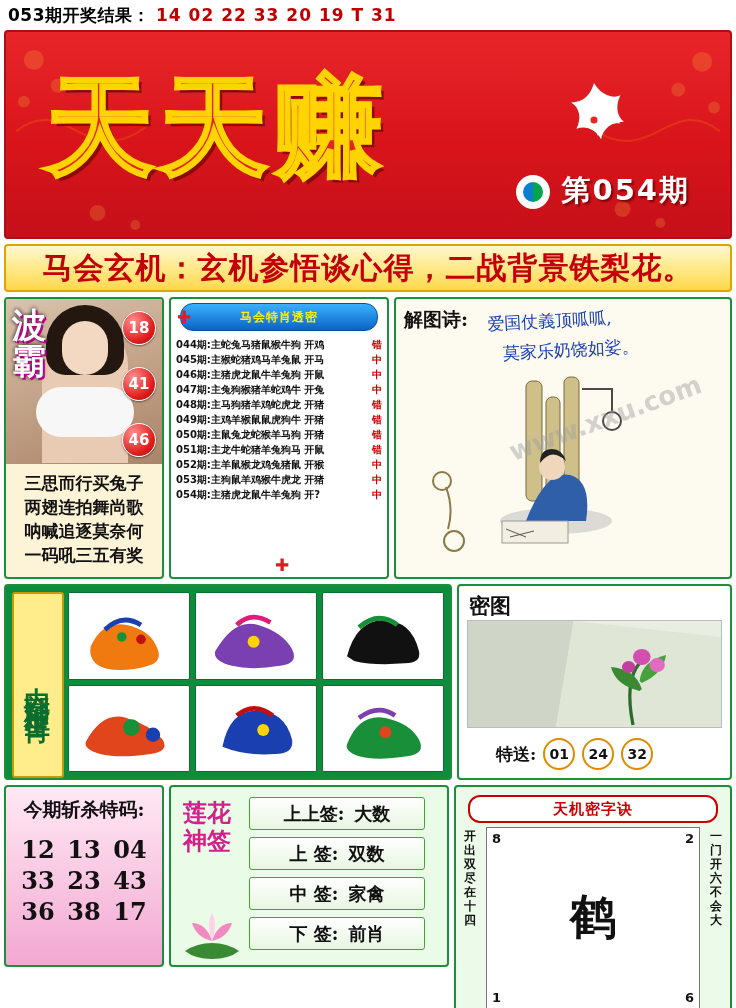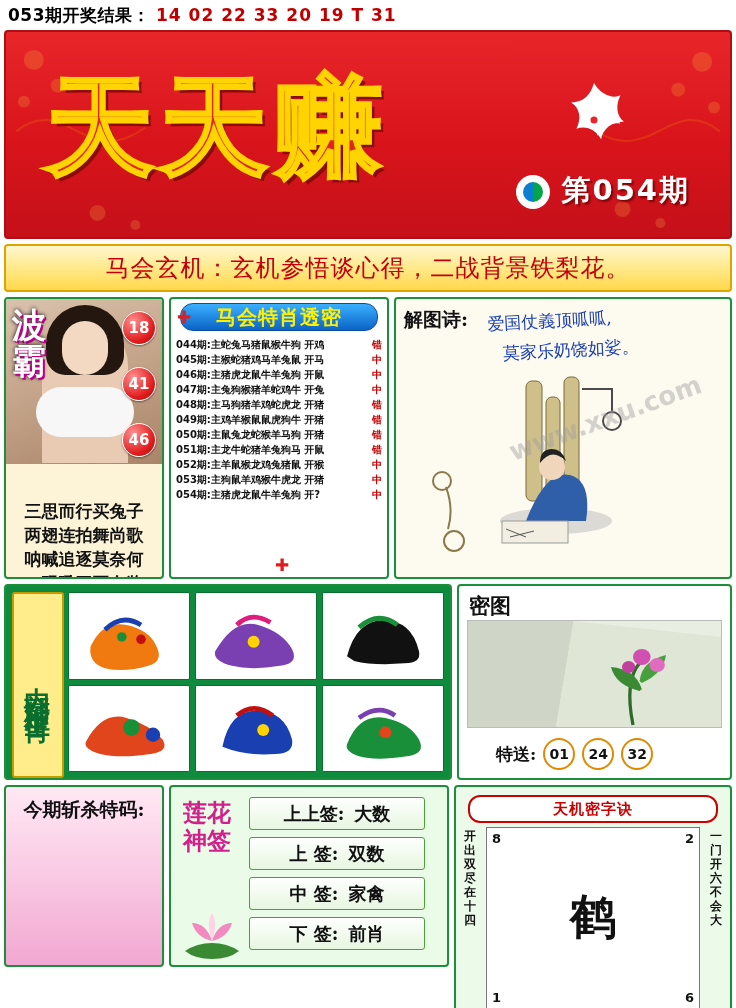--- a/index.html
+++ b/index.html
@@ -25,47 +25,47 @@
           text-shadow:2px 2px 2px #7d0606;}
   .banner .bauhinia{position:absolute;right:92px;top:44px;width:88px;height:88px;}
   .banner .tvb{position:absolute;right:180px;bottom:28px;width:34px;height:34px;border-radius:50%;background:#fff;}
   .banner .tvb:after{content:"";position:absolute;left:7px;top:7px;width:20px;height:20px;border-radius:50%;
           background:conic-gradient(#00a44b 0 50%, #0b7fd0 0 100%);}
 
   
   .slogan{margin:5px 4px 0;height:44px;border:2px solid #e0a400;border-radius:4px;
           background:linear-gradient(180deg,#fff7cf 0%,#ffe98a 50%,#ffd84b 100%);
           display:flex;align-items:center;justify-content:center;}
-  .slogan span{font-size:24px;font-weight:normal;color:#c3000a;letter-spacing:1px;font-family:"DejaVu Serif","Liberation Serif",serif;}
+  .slogan span{font-size:30px;font-weight:bold;color:#c3000a;letter-spacing:1px;font-family:"DejaVu Serif","Liberation Serif",serif;}
 
   
   .row{display:flex;margin:5px 4px 0;gap:5px;}
 
   
   .girlbox{width:160px;height:282px;border:2px solid #1b8f3a;border-radius:4px;background:#fdf3d6;position:relative;overflow:hidden;box-sizing:border-box;}
   .girl-photo{position:absolute;left:0;top:0;width:156px;height:165px;
      background:linear-gradient(160deg,#d9c3ae 0%,#c8a98f 40%,#a98468 100%);}
   .girl-photo .body{position:absolute;left:36px;top:24px;width:86px;height:140px;border-radius:42px 42px 0 0;background:#e9cbb4;}
   .girl-photo .hair{position:absolute;left:40px;top:6px;width:78px;height:70px;border-radius:40px 40px 20px 20px;background:#23170f;}
   .girl-photo .face{position:absolute;left:56px;top:22px;width:46px;height:54px;border-radius:24px;background:#f3d8c2;}
   .girl-photo .top{position:absolute;left:30px;top:88px;width:98px;height:50px;border-radius:26px;background:#f7f7f7;}
   .bobachar{position:absolute;left:6px;top:8px;font-size:34px;font-weight:bold;color:#fff;line-height:36px;
      font-family:"DejaVu Serif","Liberation Serif",serif;text-shadow:2px 2px 0 #b8008a,0 0 4px #000;}
   .ballcol{position:absolute;right:6px;top:12px;display:flex;flex-direction:column;gap:22px;align-items:center;}
   .ball{width:32px;height:32px;border-radius:50%;display:flex;align-items:center;justify-content:center;
      font-size:15px;font-weight:bold;color:#fff;background:radial-gradient(circle at 32% 28%,#ff8f8f,#e01c1c 65%,#a30f0f);
      border:1px solid #fff;box-shadow:0 1px 2px rgba(0,0,0,.45);}
   .poem{position:absolute;left:0;right:0;top:172px;text-align:center;color:#111;font-size:17px;line-height:24px;font-weight:bold;
-     font-family:"DejaVu Serif","Liberation Serif",serif;margin-top:28px;}
+     font-family:"DejaVu Serif","Liberation Serif",serif;}
 
   
   .listbox{width:220px;height:282px;border:2px solid #1b8f3a;border-radius:4px;background:#fff;position:relative;box-sizing:border-box;}
   .listhdr{margin:4px auto 2px;width:196px;height:26px;border-radius:13px;background:linear-gradient(180deg,#3ab0ff,#0b63c6);
      border:1px solid #0a4e9c;display:flex;align-items:center;justify-content:center;}
-  .listhdr span{color:#fff000;font-size:20px;font-weight:bold;letter-spacing:1px;}
+  .listhdr span{color:#fff000;font-size:12px;font-weight:bold;letter-spacing:1px;}
   .plus{position:absolute;color:#e01c1c;font-weight:bold;font-size:17px;}
   .row-item{display:flex;align-items:center;font-size:10px;line-height:15px;padding:0 5px;color:#111;font-weight:bold;}
   .row-item .no{color:#111;}
   .row-item .txt{flex:1;}
   .hit{color:#c80000;font-weight:bold;}
   .miss{color:#c80000;font-weight:bold;}
 
   
   .picbox{flex:1;height:282px;border:2px solid #1b8f3a;border-radius:4px;background:#fdfaf0;position:relative;box-sizing:border-box;overflow:hidden;}
   .picbox .label{position:absolute;left:8px;top:8px;font-size:19px;font-weight:bold;color:#111;font-family:"DejaVu Serif","Liberation Serif",serif;}
@@ -371,20 +371,31 @@
         <span class="mball">01</span>
         <span class="mball">24</span>
         <span class="mball">32</span>
       </div>
     </div>
   </div>
 
   <div class="row">
     <div class="killbox">
       <div class="hd">今期斩杀特码:</div>
+      <div class="nums" id="kill-nums">
+          <div>12</div>
+          <div>13</div>
+          <div>04</div>
+          <div>33</div>
+          <div>23</div>
+          <div>43</div>
+          <div>36</div>
+          <div>38</div>
+          <div>17</div>
+        </div>
     </div>
 
     <div class="lotusbox">
       <div class="lotus-label">莲花神签</div>
       <svg style="position:absolute;left:6px;bottom:4px;" width="70" height="66" viewBox="0 0 70 66">
         <path d="M8 56 q12 -8 27 -8 q15 0 27 8 q-10 8 -27 8 q-17 0 -27 -8z" fill="#3a8a34"></path>
         <path d="M35 46 q-16 -4 -20 -18 q14 0 20 18z" fill="#f08ac0"></path>
         <path d="M35 46 q16 -4 20 -18 q-14 0 -20 18z" fill="#f08ac0"></path>
         <path d="M35 46 q-6 -18 0 -28 q6 10 0 28z" fill="#ffd2e6"></path>
       </svg>

